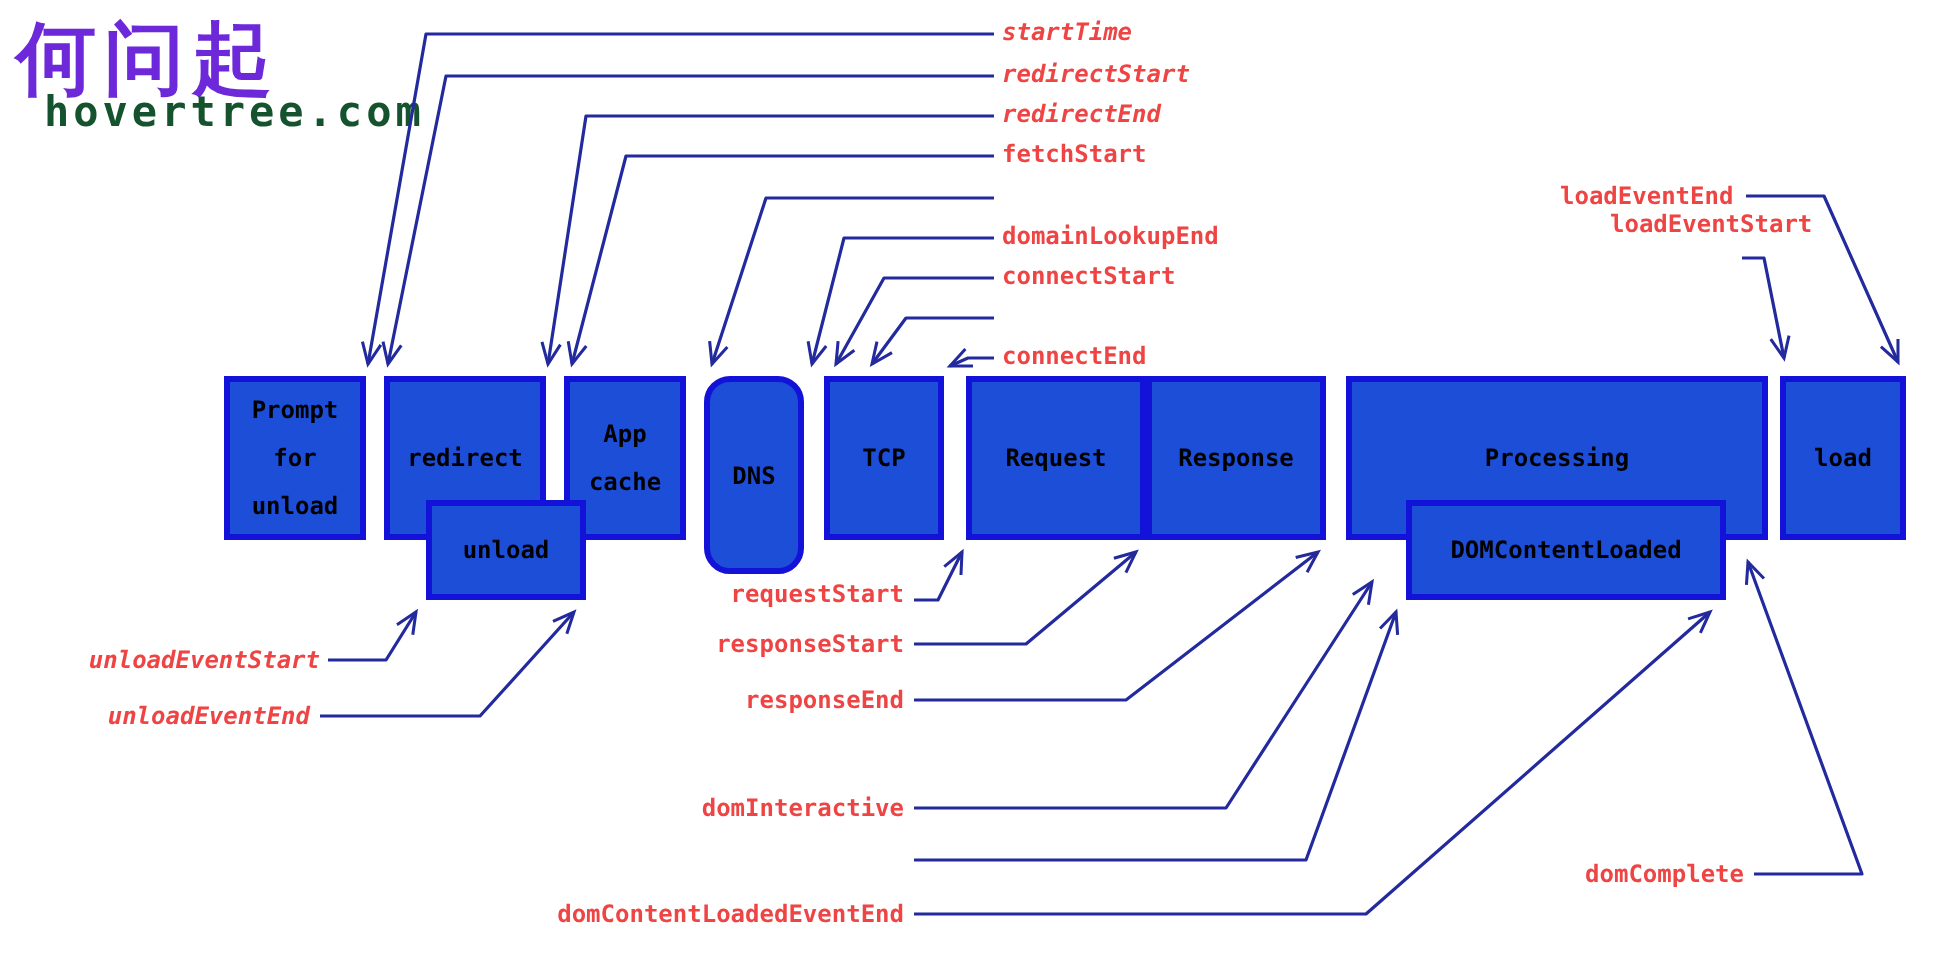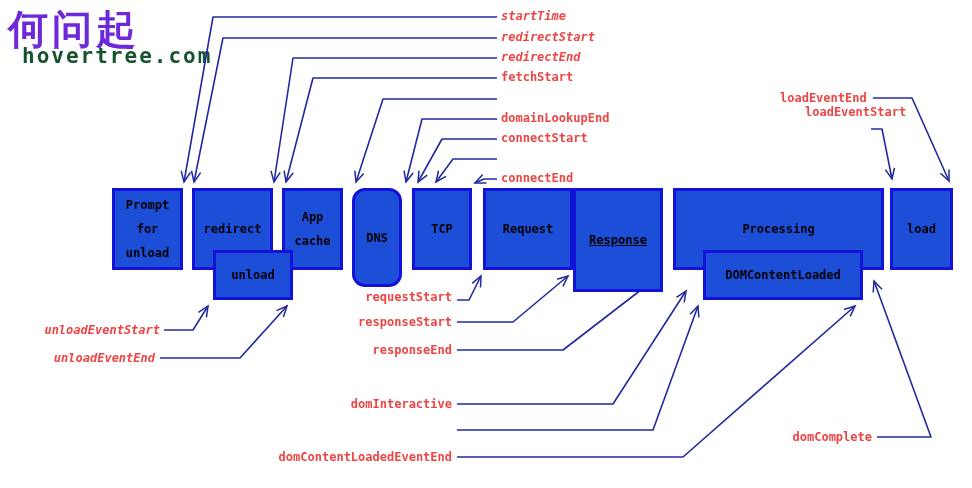--- a/index.html
+++ b/index.html
@@ -24,21 +24,21 @@
     background:#1d4ed8;border:3px solid #1212d9;
     display:flex;align-items:center;justify-content:center;text-align:center;
     font-size:12px;font-weight:bold;color:#000;line-height:24px;
   }
   .b-prompt {left:112px;top:188px;width:71px;height:82px;}
   .b-redirect {left:192px;top:188px;width:81px;height:82px;}
   .b-appcache {left:282px;top:188px;width:61px;height:82px;}
   .b-dns {left:352px;top:188px;width:50px;height:99px;border-radius:13px;}
   .b-tcp {left:412px;top:188px;width:60px;height:82px;}
   .b-request {left:483px;top:188px;width:90px;height:82px;}
-  .b-response {left:573px;top:188px;width:90px;height:104px;text-decoration:underline;}
+  .b-response {left:573px;top:188px;width:90px;height:82px;}
   .b-processing{left:673px;top:188px;width:211px;height:82px;}
   .b-load {left:890px;top:188px;width:63px;height:82px;}
   .b-unload {left:213px;top:250px;width:80px;height:50px;z-index:3;}
   .b-dcl {left:703px;top:250px;width:160px;height:50px;z-index:3;}
   
   .lbl{
     position:absolute;z-index:2;white-space:nowrap;
     font-size:12px;font-weight:bold;color:#ef4444;line-height:16px;
   }
   .it{font-style:italic;}

